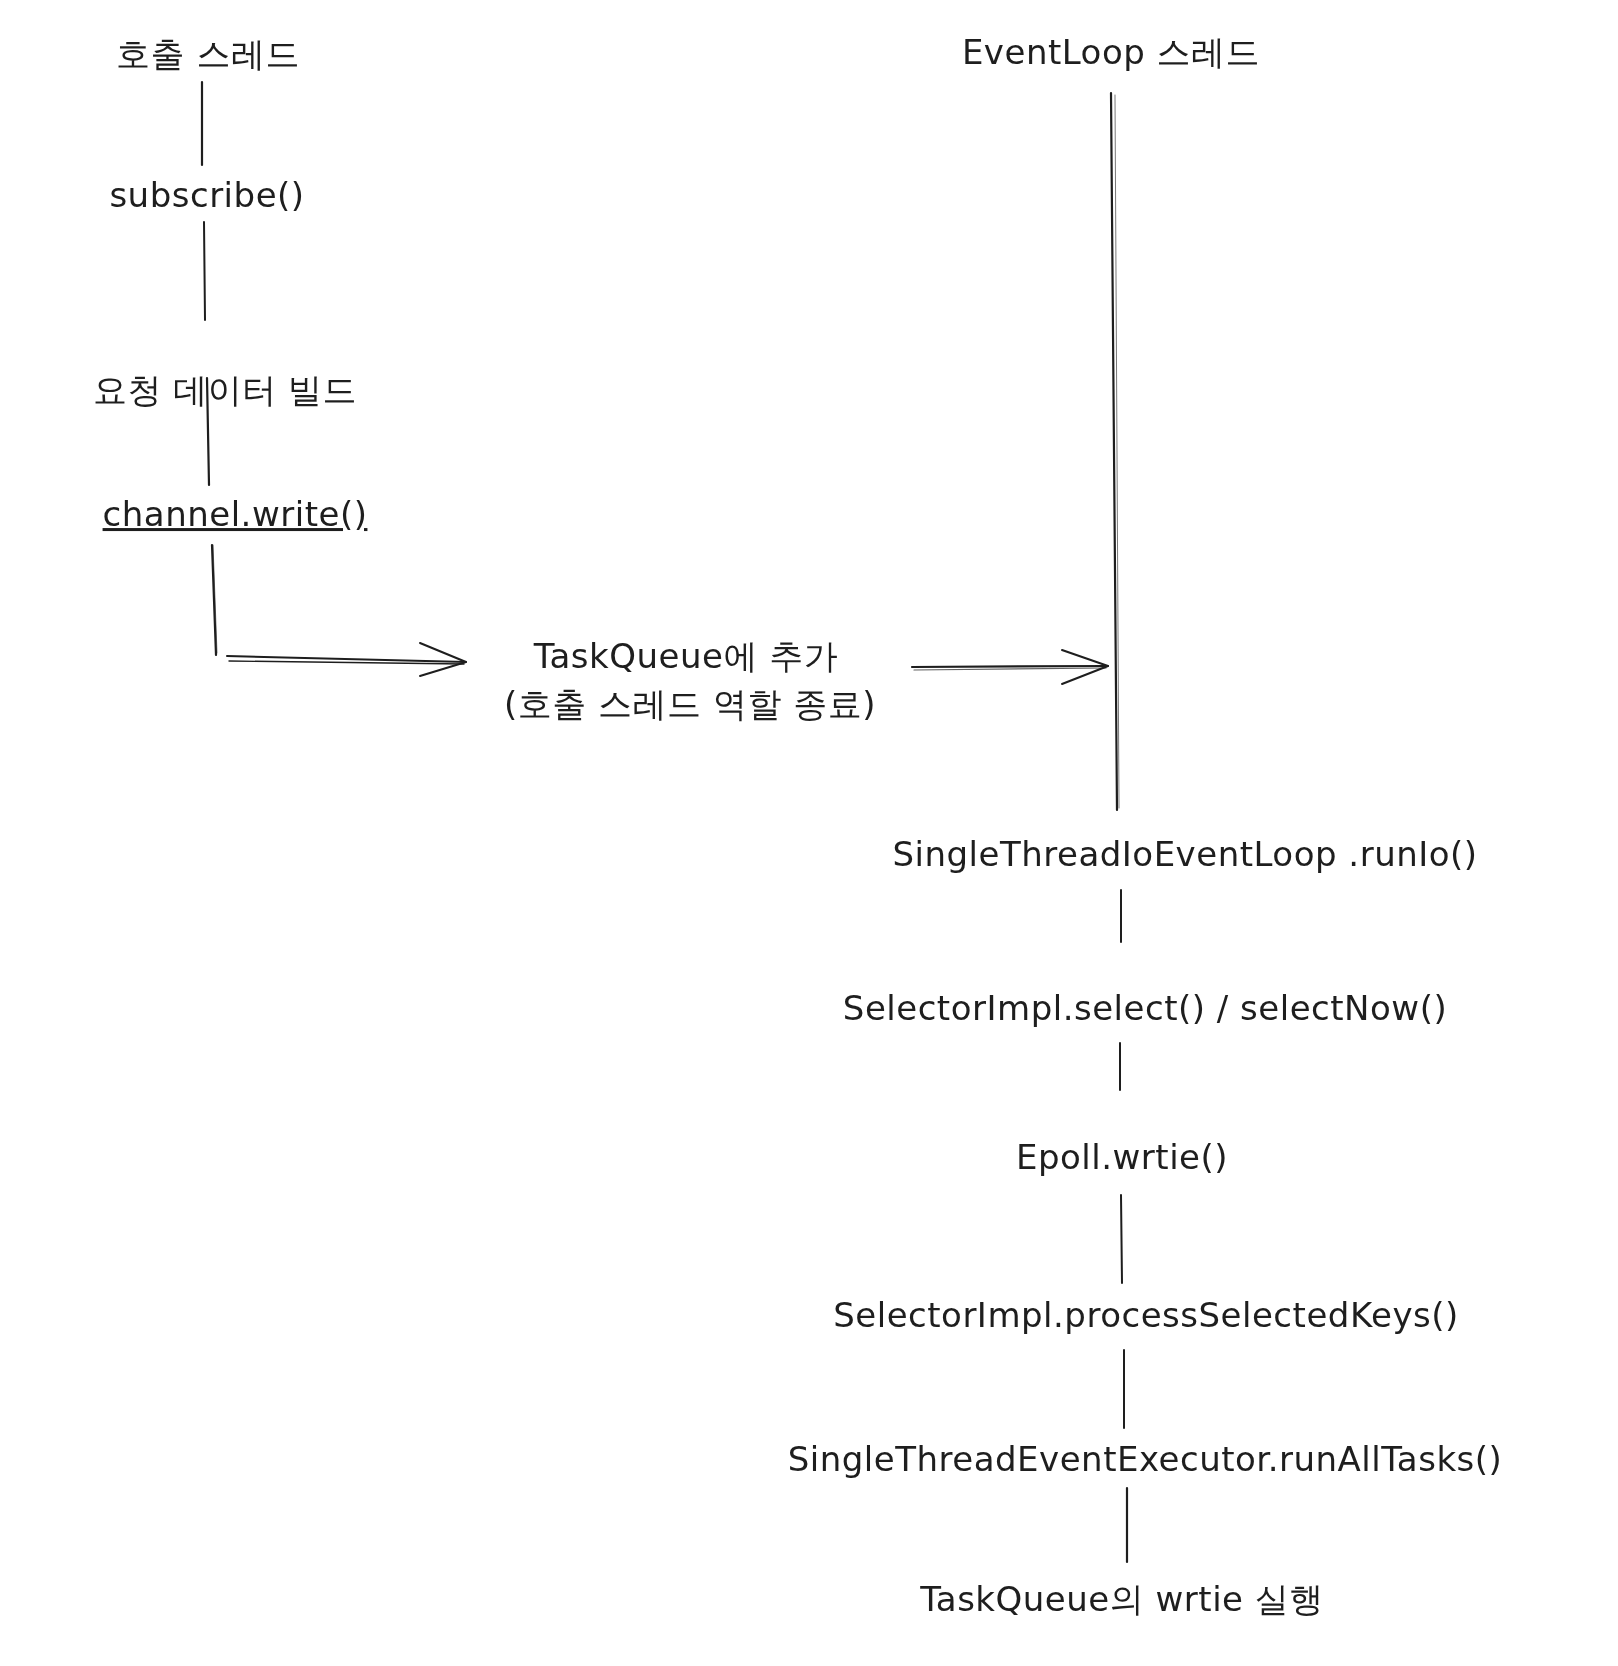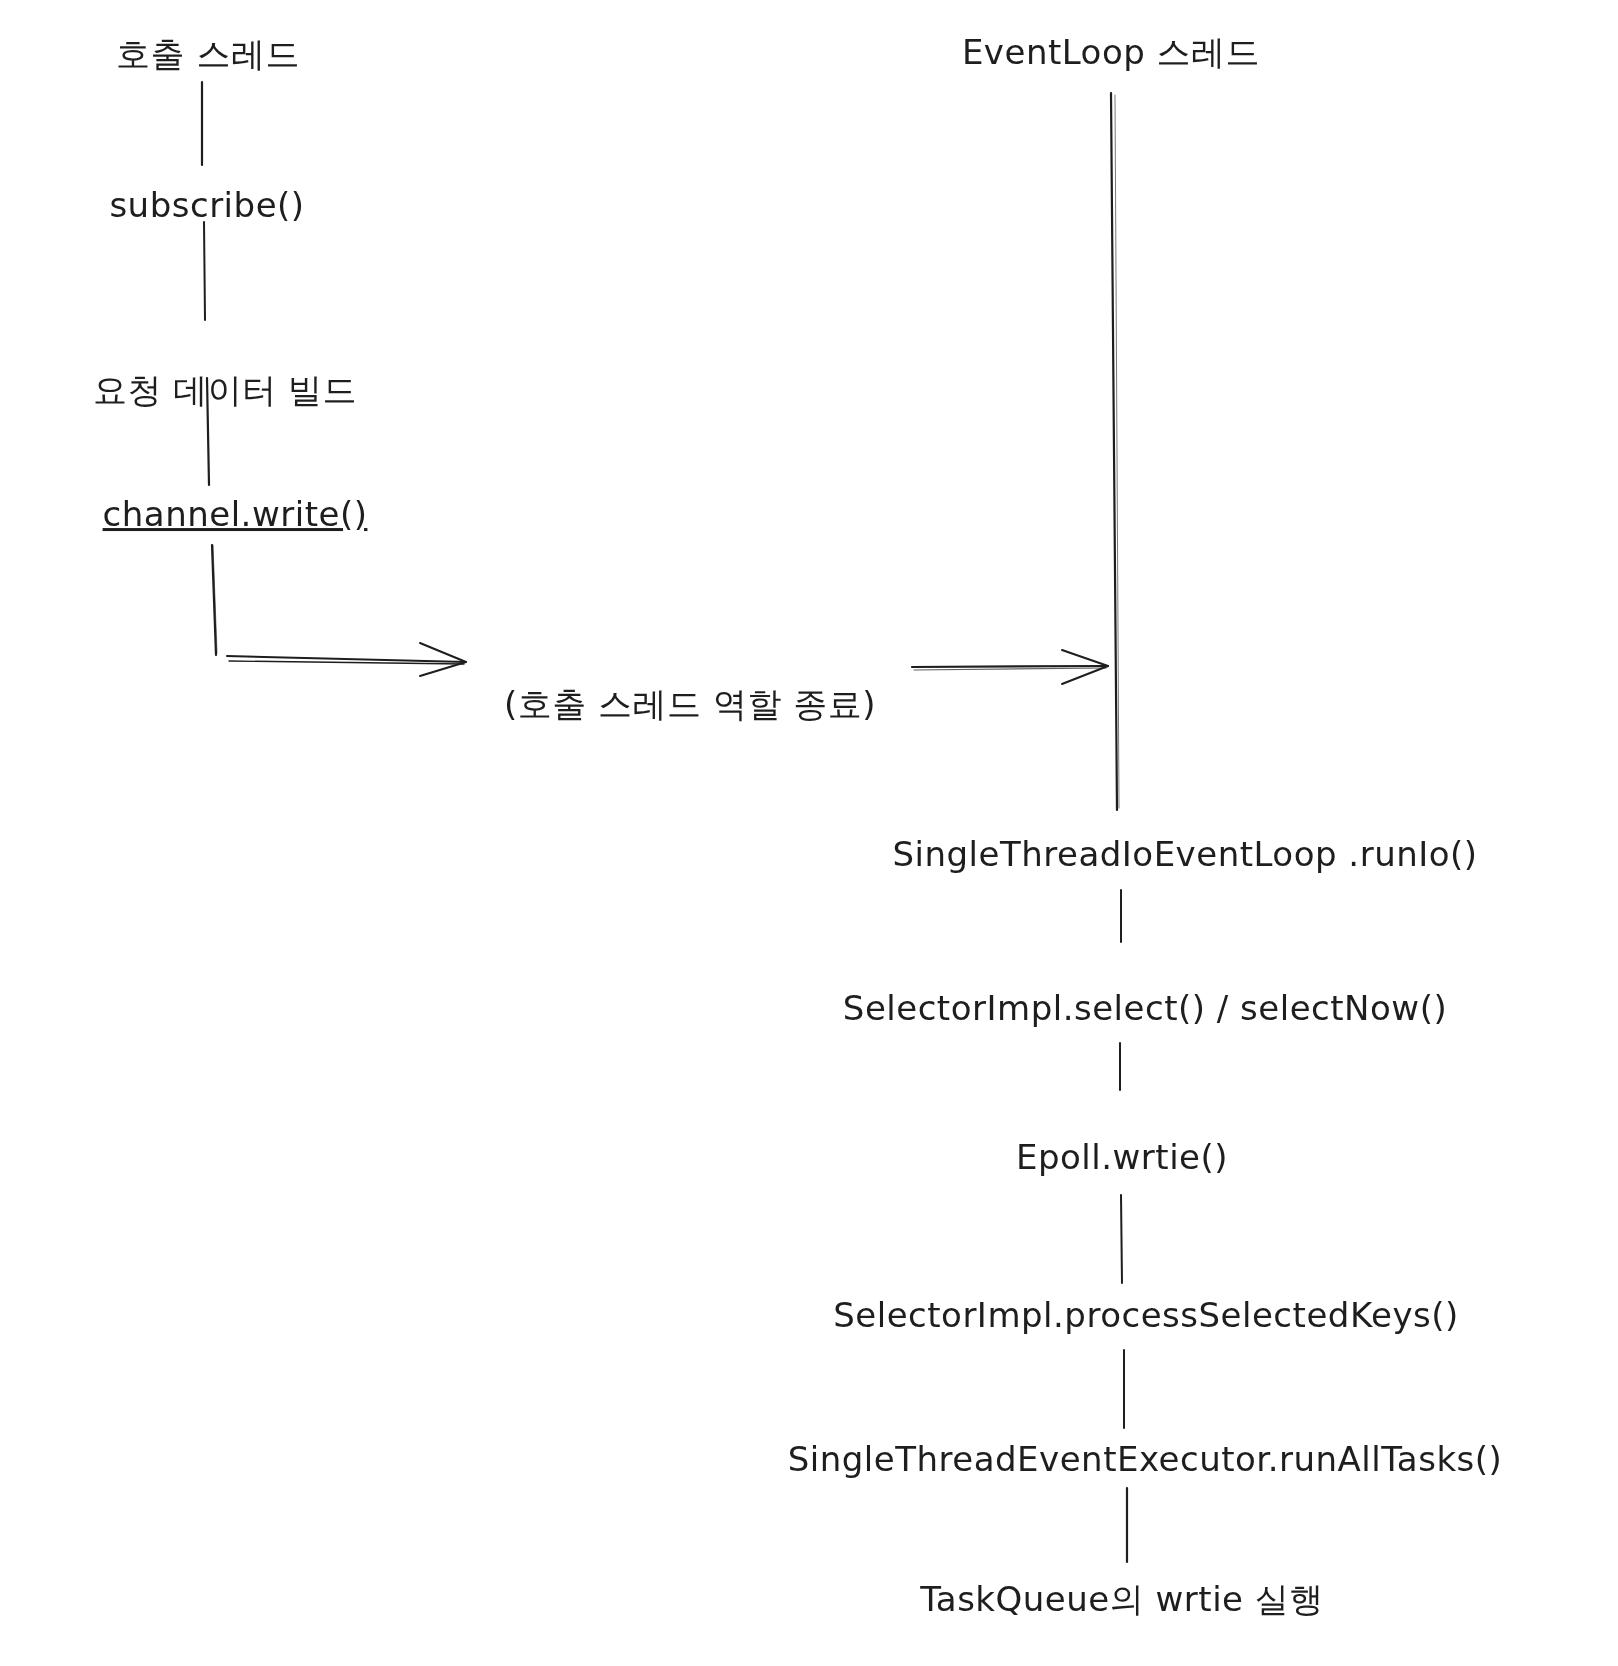--- a/index.html
+++ b/index.html
@@ -49,25 +49,26 @@
 
     <line x1="1121" y1="890" x2="1121" y2="942" stroke-width="2"></line>
     <line x1="1120" y1="1043" x2="1120" y2="1090" stroke-width="2"></line>
     <line x1="1121" y1="1195" x2="1122" y2="1283" stroke-width="2"></line>
     <line x1="1124" y1="1350" x2="1124" y2="1428" stroke-width="2"></line>
     <line x1="1127" y1="1488" x2="1127" y2="1562" stroke-width="2.2"></line>
   </svg>
 
   
   <div class="label" style="left:208px; top:55px;">호출 스레드</div>
-  <div class="label" style="left:207px; top:196px;margin-top:10px;">subscribe()</div>
+  <div class="label" style="left:207px; top:196px;">subscribe()</div>
   <div class="label" style="left:225px; top:350px;margin-top:41px;">요청 데이터 빌드</div>
   <div class="label" style="left:235px; top:515px;text-decoration:underline;">channel.write()</div>
 
   
+  <div class="label" style="left:686px; top:657px;">TaskQueue에 추가</div>
   <div class="label" style="left:690px; top:705px;">(호출 스레드 역할 종료)</div>
 
   
   <div class="label" style="left:1111px; top:53px;">EventLoop 스레드</div>
   <div class="label" style="left:1143px; top:855px;margin-left:42px;">SingleThreadIoEventLoop .runIo()</div>
   <div class="label" style="left:1145px; top:1009px;">SelectorImpl.select() / selectNow()</div>
   <div class="label" style="left:1122px; top:1158px;">Epoll.wrtie()</div>
   <div class="label" style="left:1146px; top:1316px;">SelectorImpl.processSelectedKeys()</div>
   <div class="label" style="left:1145px; top:1460px;">SingleThreadEventExecutor.runAllTasks()</div>
   <div class="label" style="left:1122px; top:1600px;">TaskQueue의 wrtie 실행</div>

